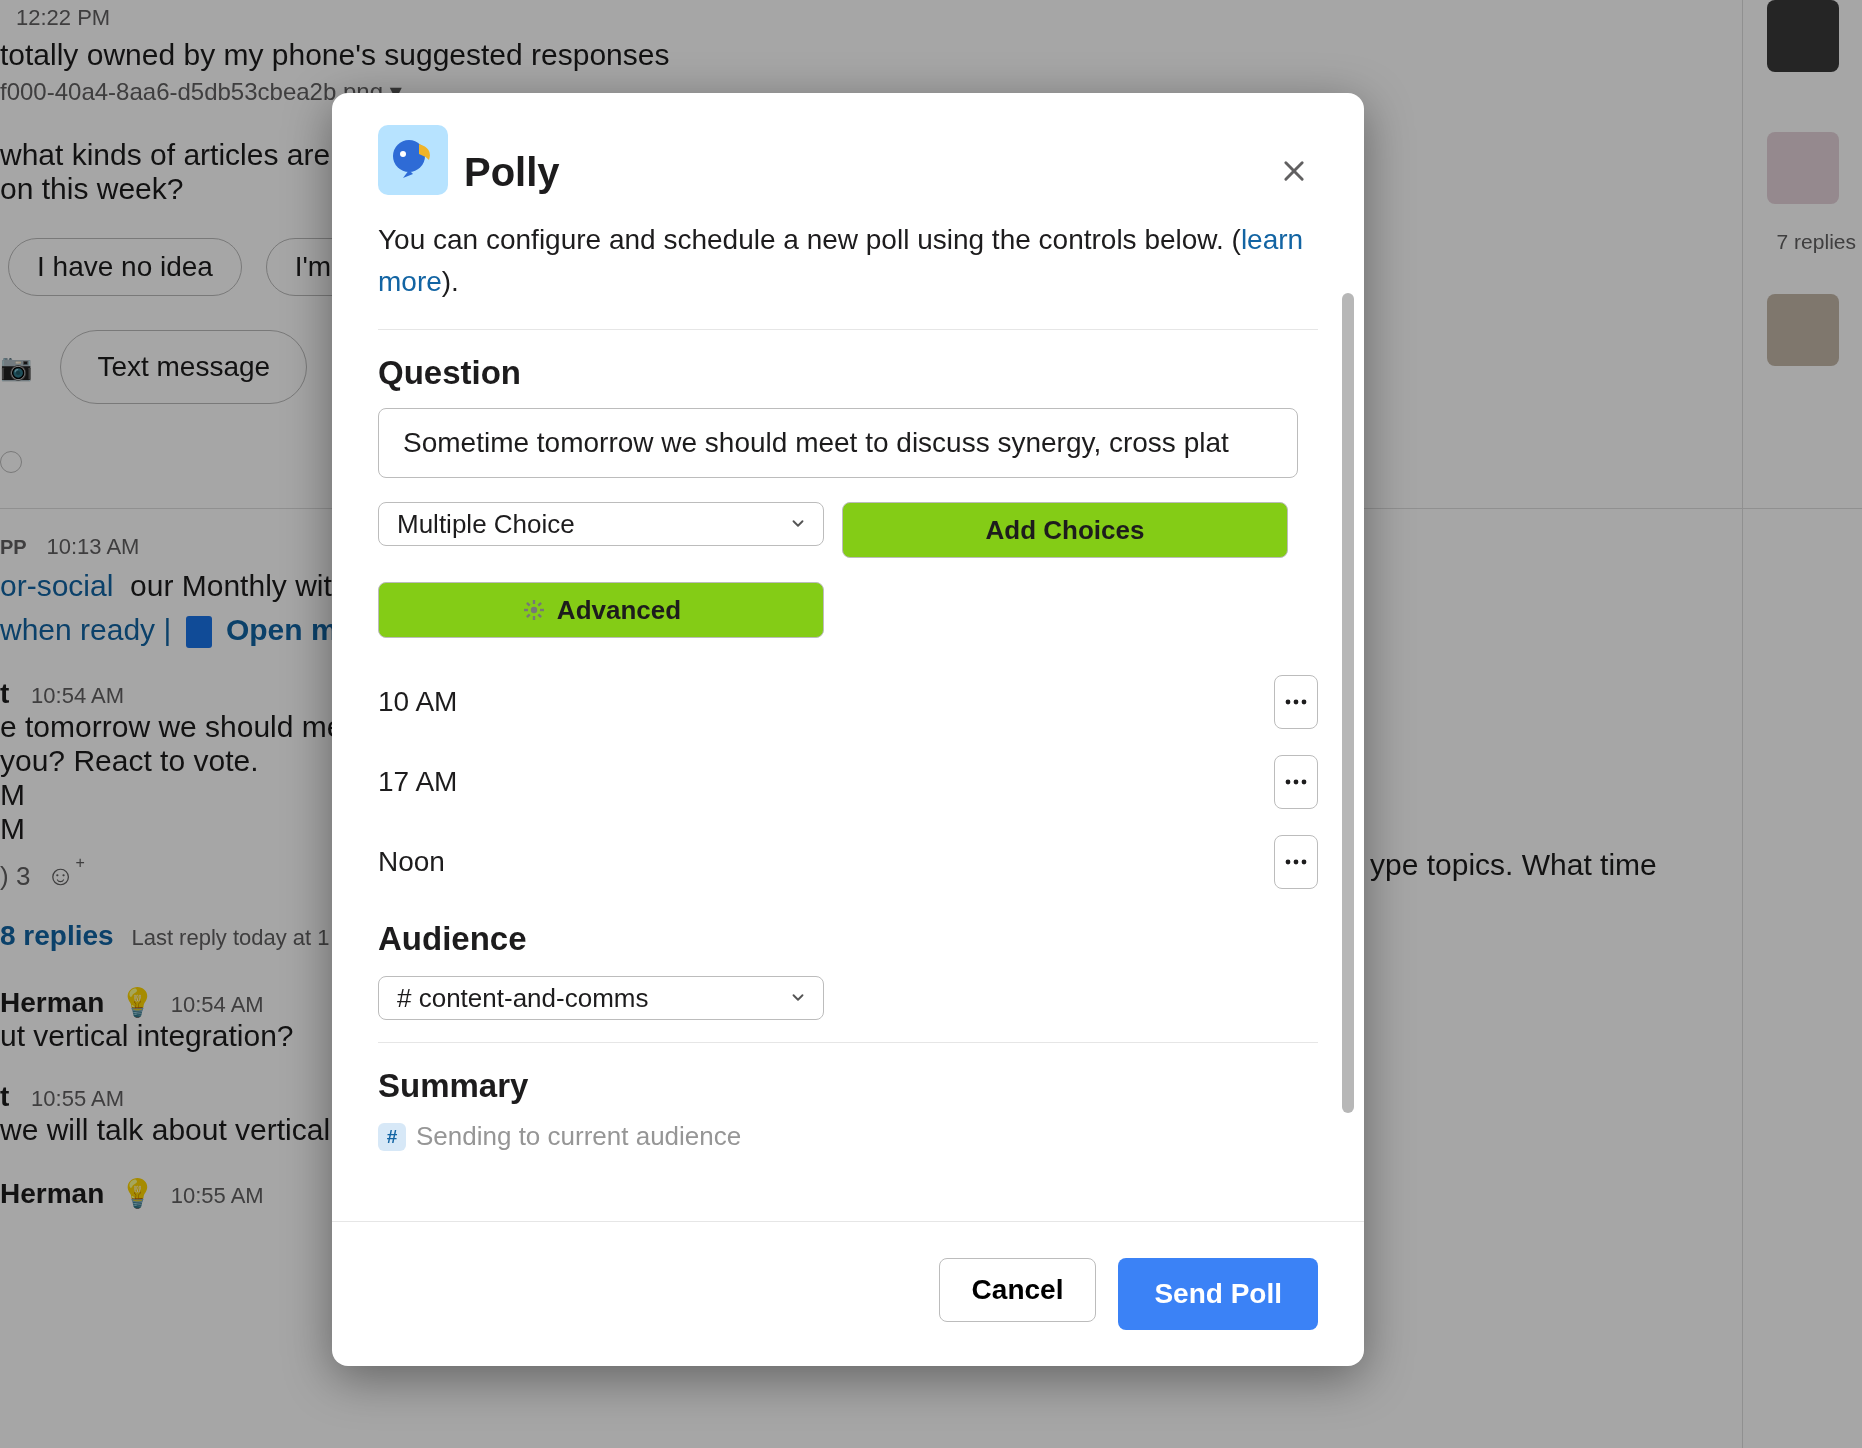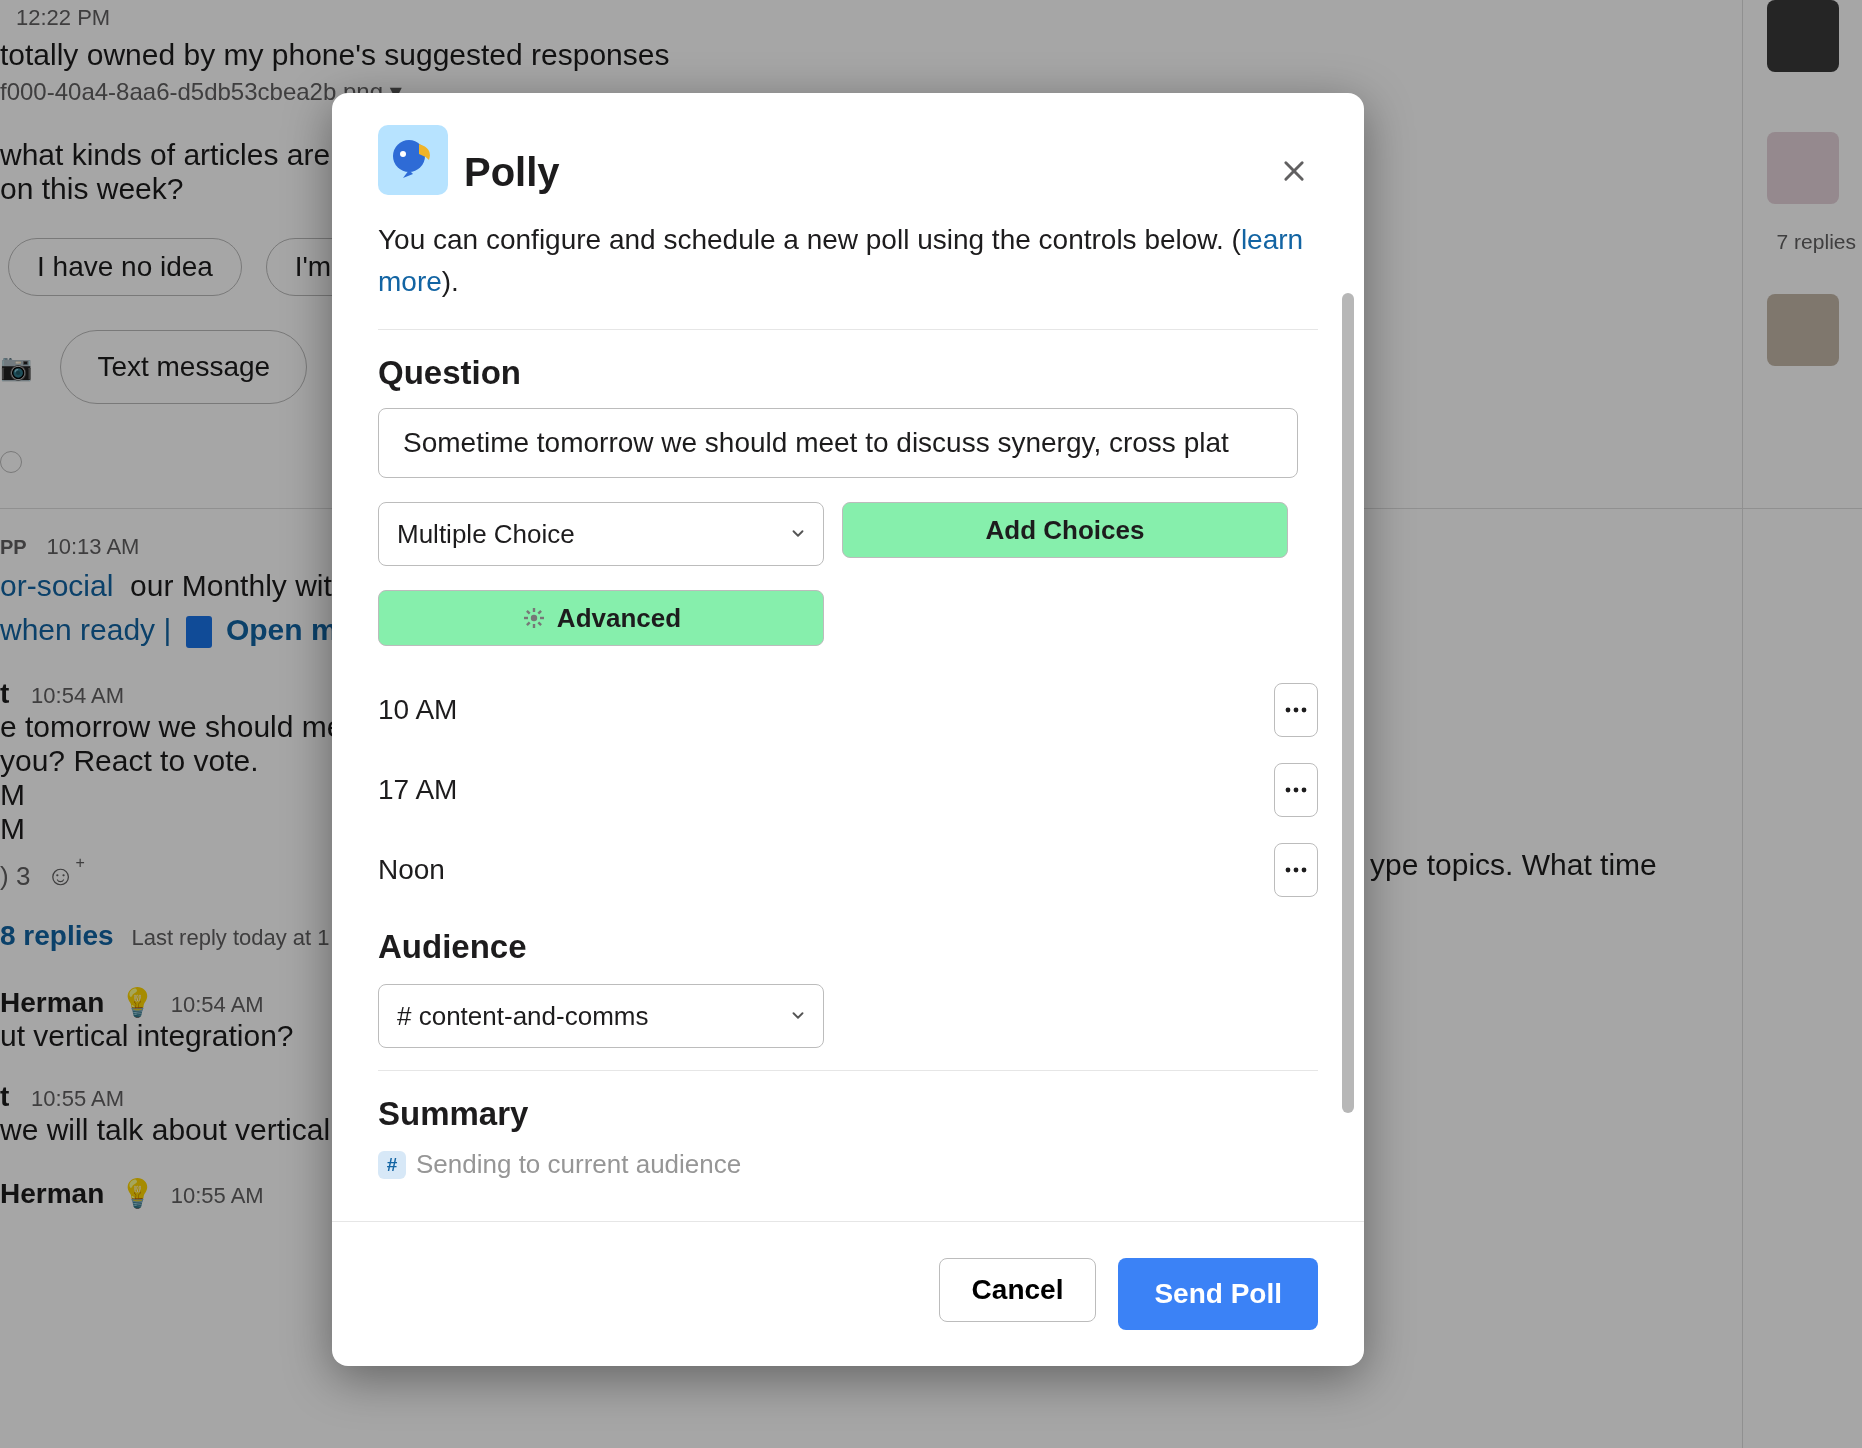--- a/index.html
+++ b/index.html
@@ -29,24 +29,24 @@
 
   .modal-body { flex:1; overflow:auto; padding:16px 46px 0 46px; position:relative; }
   .intro { font-size:28px; color:#1d1c1d; line-height:1.5; }
   .intro a { color:#1264a3; text-decoration:none; }
   .hr { border:none; border-top:1px solid #e6e6e6; margin:26px 0 24px; }
 
   .section-label { font-size:33px; font-weight:700; margin-bottom:16px; }
   .text-input { width:920px; height:70px; border:1.5px solid #bcbcbc; border-radius:8px; padding:0 24px; font-size:28px; color:#1d1c1d; outline:none; }
 
   .row { display:flex; gap:18px; margin-top:24px; }
-  .select-like { height:64px; border:1.5px solid #bcbcbc; border-radius:8px; background:#fff; display:flex; align-items:center; padding:0 18px; font-size:26px; cursor:pointer; position:relative; }
+  .select-like { height:44px; border:1.5px solid #bcbcbc; border-radius:8px; background:#fff; display:flex; align-items:center; padding:0 18px; font-size:26px; cursor:pointer; position:relative; }
   .select-like.small { width:446px; }
   .select-like .chev { position:absolute; right:16px; top:50%; transform:translateY(-50%); color:#555; }
-  .btn-outline { height:56px; border:1.5px solid #bcbcbc; border-radius:8px; background:#86efac; font-size:26px; font-weight:700; display:flex; align-items:center; justify-content:center; cursor:pointer; }
+  .btn-outline { height:56px; border:1.5px solid #bcbcbc; border-radius:8px; background:#84cc16; font-size:26px; font-weight:700; display:flex; align-items:center; justify-content:center; cursor:pointer; }
   .btn-outline.addchoices { width:446px; }
   .btn-outline.advanced { width:446px; font-weight:700; gap:10px; }
   .gear { width:26px; height:26px; display:inline-flex; align-items:center; justify-content:center; }
 
   .choice-row { display:flex; align-items:center; justify-content:space-between; height:80px; }
   .choice-text { font-size:28px; }
   .kebab { width:44px; height:54px; border:1.5px solid #bcbcbc; border-radius:8px; background:#fff; display:flex; align-items:center; justify-content:center; cursor:pointer; }
 
   .audience-row { margin-top:18px; }
   .summary-block { margin-top:22px; padding-top:24px; border-top:1px solid #e6e6e6; }

